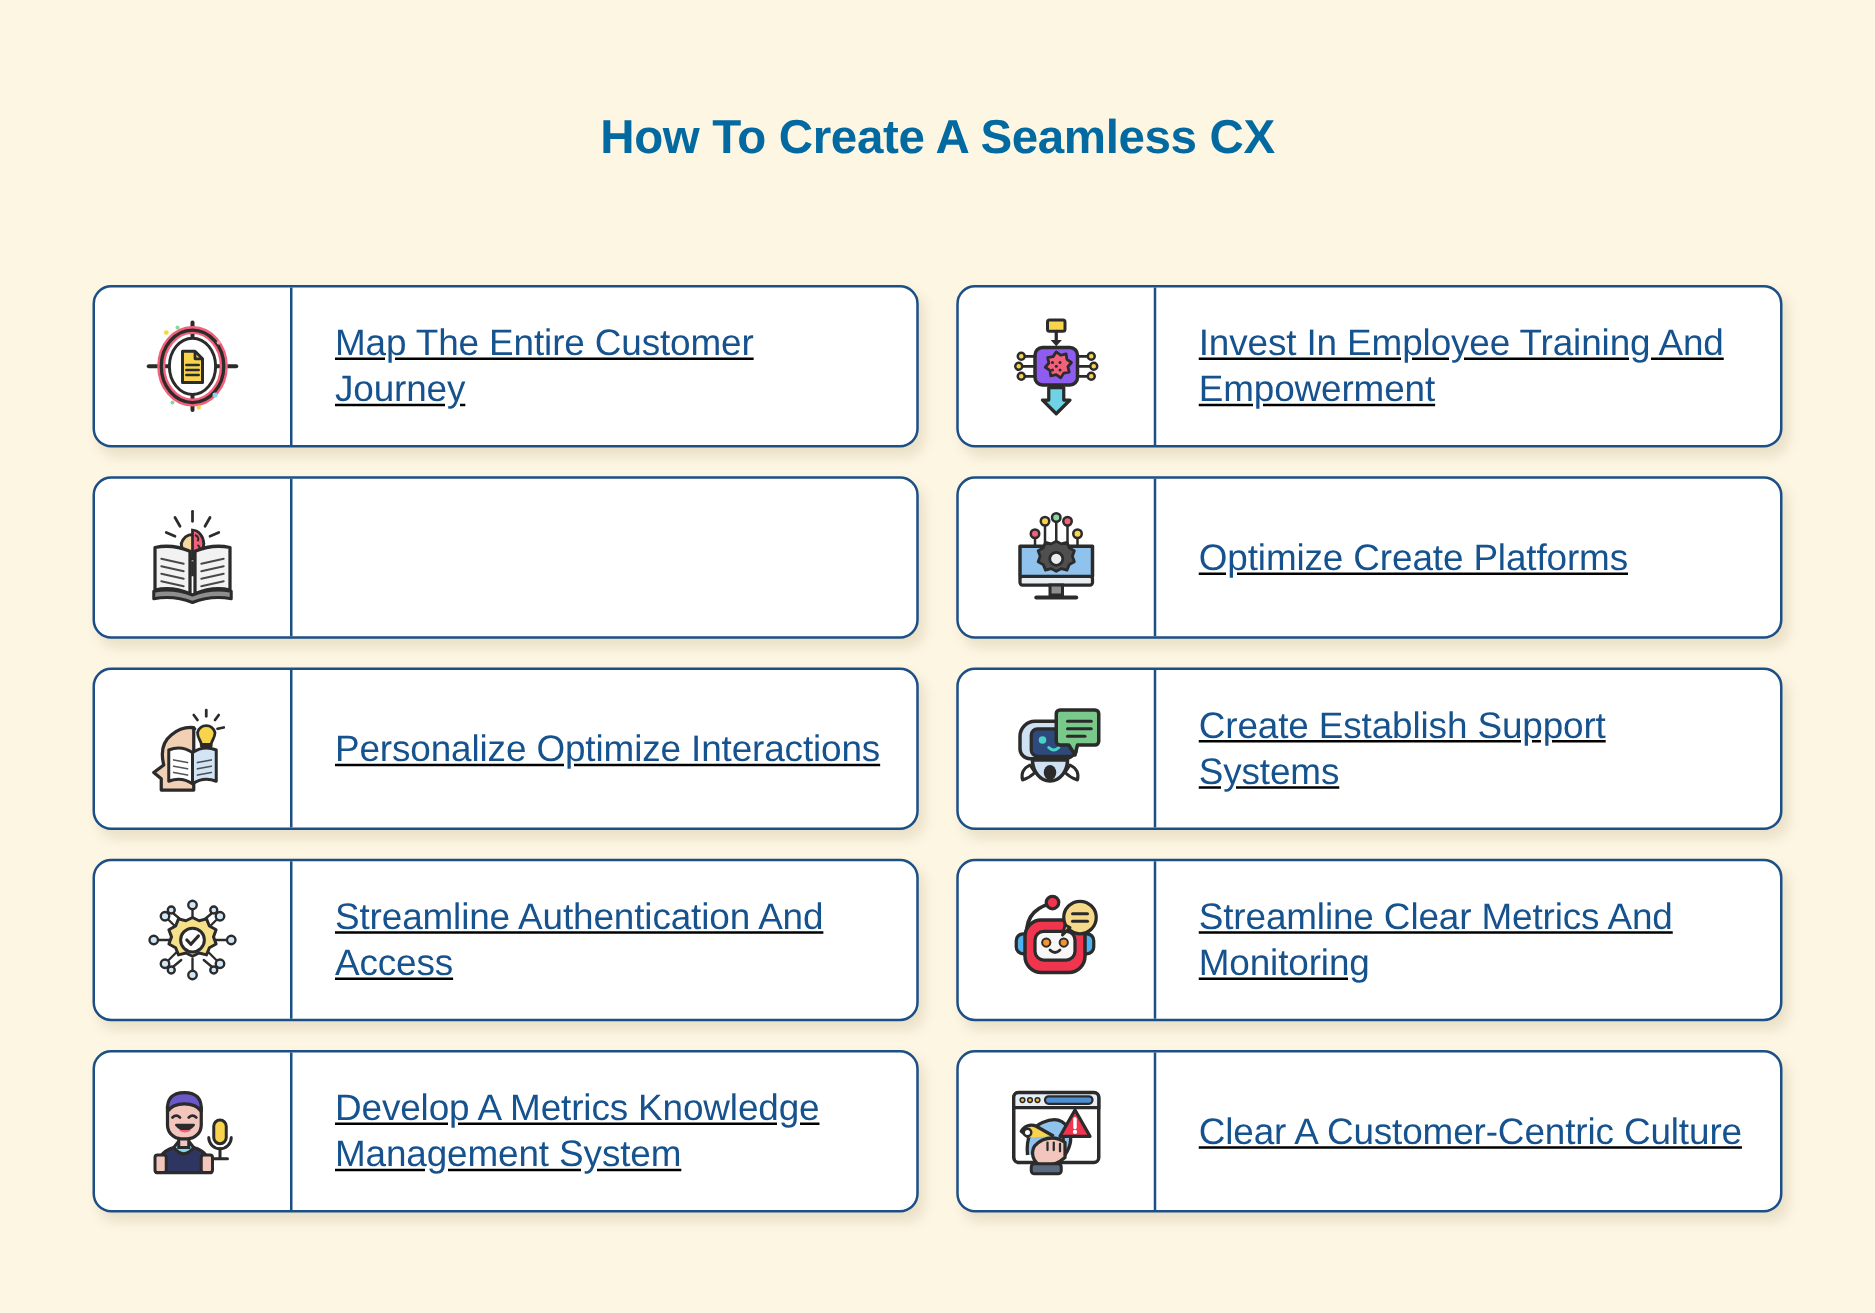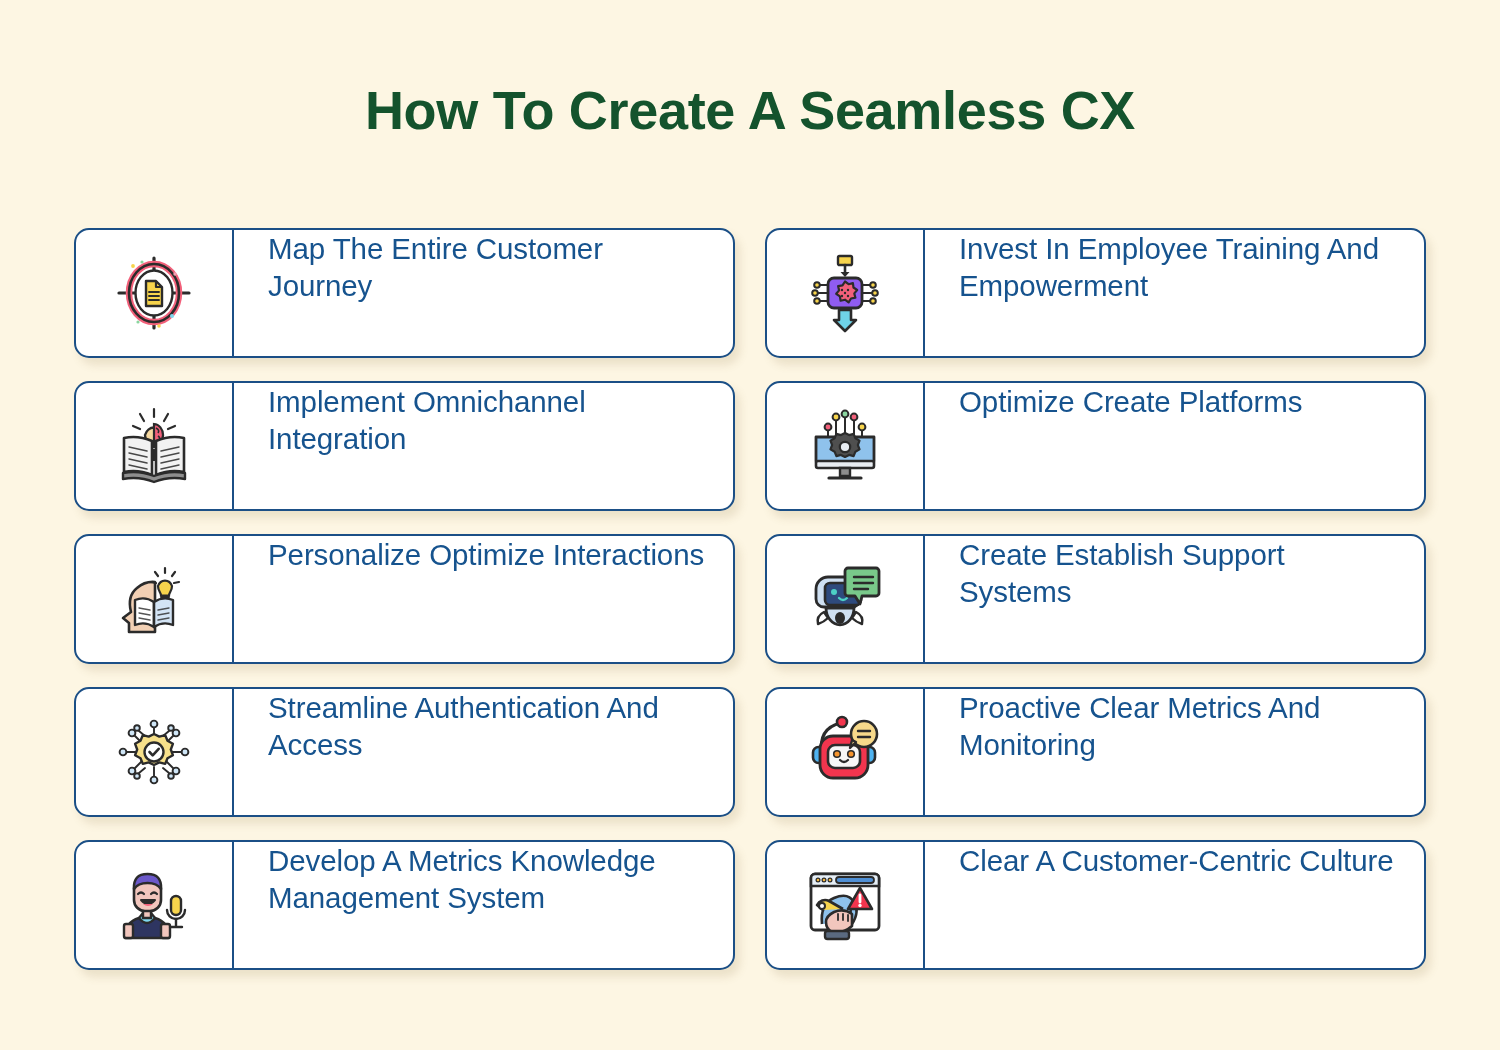--- a/index.html
+++ b/index.html
@@ -24,24 +24,24 @@
     background: #FDF6E3;
   }
 
   
   .page-title {
     position: absolute;
     top: 78px;
     left: 0;
     width: 1500px;
     text-align: center;
-    font-size: 54px;
+    font-size: 38px;
     font-weight: bold;
     letter-spacing: -0.3px;
-    color: #14532d;
+    color: #0369a1;
     line-height: 64px;
     white-space: nowrap;
   }
 
   
   .grid {
     position: absolute;
     top: 228px;
     left: 74px;
     width: 1352px;
@@ -69,22 +69,23 @@
     align-items: center;
     justify-content: center;
     border-right: 2.5px solid #1B4F86;
   }
 
   .card-icon-cell svg { display: block; }
 
   .card-text-cell {
     flex: 1 1 auto;
     display: flex;
-    align-items: flex-start;
+    align-items: center;
     padding: 0 26px 0 34px;
+    text-decoration: underline;
   }
 
   .card-label {
     font-size: 29.5px;
     line-height: 37px;
     color: #16538E;
     font-weight: normal;
     letter-spacing: -0.1px;
   }
 </style>
@@ -192,23 +193,20 @@
             <line x1="18" y1="50" x2="36" y2="54"></line>
             <line x1="18" y1="56" x2="36" y2="60"></line>
             <line x1="18" y1="62" x2="36" y2="66"></line>
             <line x1="50" y1="48" x2="68" y2="44"></line>
             <line x1="50" y1="54" x2="68" y2="50"></line>
             <line x1="50" y1="60" x2="68" y2="56"></line>
             <line x1="50" y1="66" x2="68" y2="62"></line>
           </g>
           <path d="M12 70 q16 -3 31 3 q15 -6 31 -3 v6 q-16 -3 -31 3 q-15 -6 -31 -3z" fill="#8E8E8E" stroke="#2B2B2B" stroke-width="2.4" stroke-linejoin="round"></path>
         </svg>
-      </div>
-      <div class="card-text-cell">
-        <span class="card-label">Implement Omnichannel Integration</span>
       </div>
     </div>
 
     <div class="card">
       <div class="card-icon-cell">
         <svg width="86" height="86" viewBox="0 0 86 86">
           <g stroke="#2B2B2B" stroke-width="2" fill="none" stroke-linecap="round">
             <path d="M26 36 v-9"></path>
               <path d="M34 33 v-16"></path>
               <path d="M43 31 v-17"></path>
@@ -346,21 +344,21 @@
           <path d="M38 51 q4 4 8 0" fill="none" stroke="#2B2B2B" stroke-width="2.2" stroke-linecap="round"></path>
           <circle cx="62" cy="25" r="13" fill="#F7D98A" stroke="#2B2B2B" stroke-width="2.6"></circle>
           <path d="M54 33 l-6 6 2 -8z" fill="#F7D98A" stroke="#2B2B2B" stroke-width="2.4" stroke-linejoin="round"></path>
           <g stroke="#2B2B2B" stroke-width="2.4" stroke-linecap="round">
             <line x1="56" y1="22" x2="68" y2="22"></line>
             <line x1="56" y1="28" x2="68" y2="28"></line>
           </g>
         </svg>
       </div>
       <div class="card-text-cell">
-        <span class="card-label">Proactive Clear Metrics And Monitoring</span>
+        <span class="card-label">Streamline Clear Metrics And Monitoring</span>
       </div>
     </div>
 
     <div class="card">
       <div class="card-icon-cell">
         <svg width="86" height="86" viewBox="0 0 86 86">
           <path d="M14 76 q0 -16 14 -20 h16 q14 4 14 20z" fill="#2E3561" stroke="#2B2B2B" stroke-width="2.6" stroke-linejoin="round"></path>
           <path d="M28 56 q8 10 16 0 l-4 -5 h-8z" fill="#7FD8EE" stroke="#2B2B2B" stroke-width="2.4" stroke-linejoin="round"></path>
           <rect x="13" y="62" width="9" height="14" rx="2" fill="#F2C6BD" stroke="#2B2B2B" stroke-width="2.4"></rect>
           <rect x="50" y="62" width="9" height="14" rx="2" fill="#F2C6BD" stroke="#2B2B2B" stroke-width="2.4"></rect>

